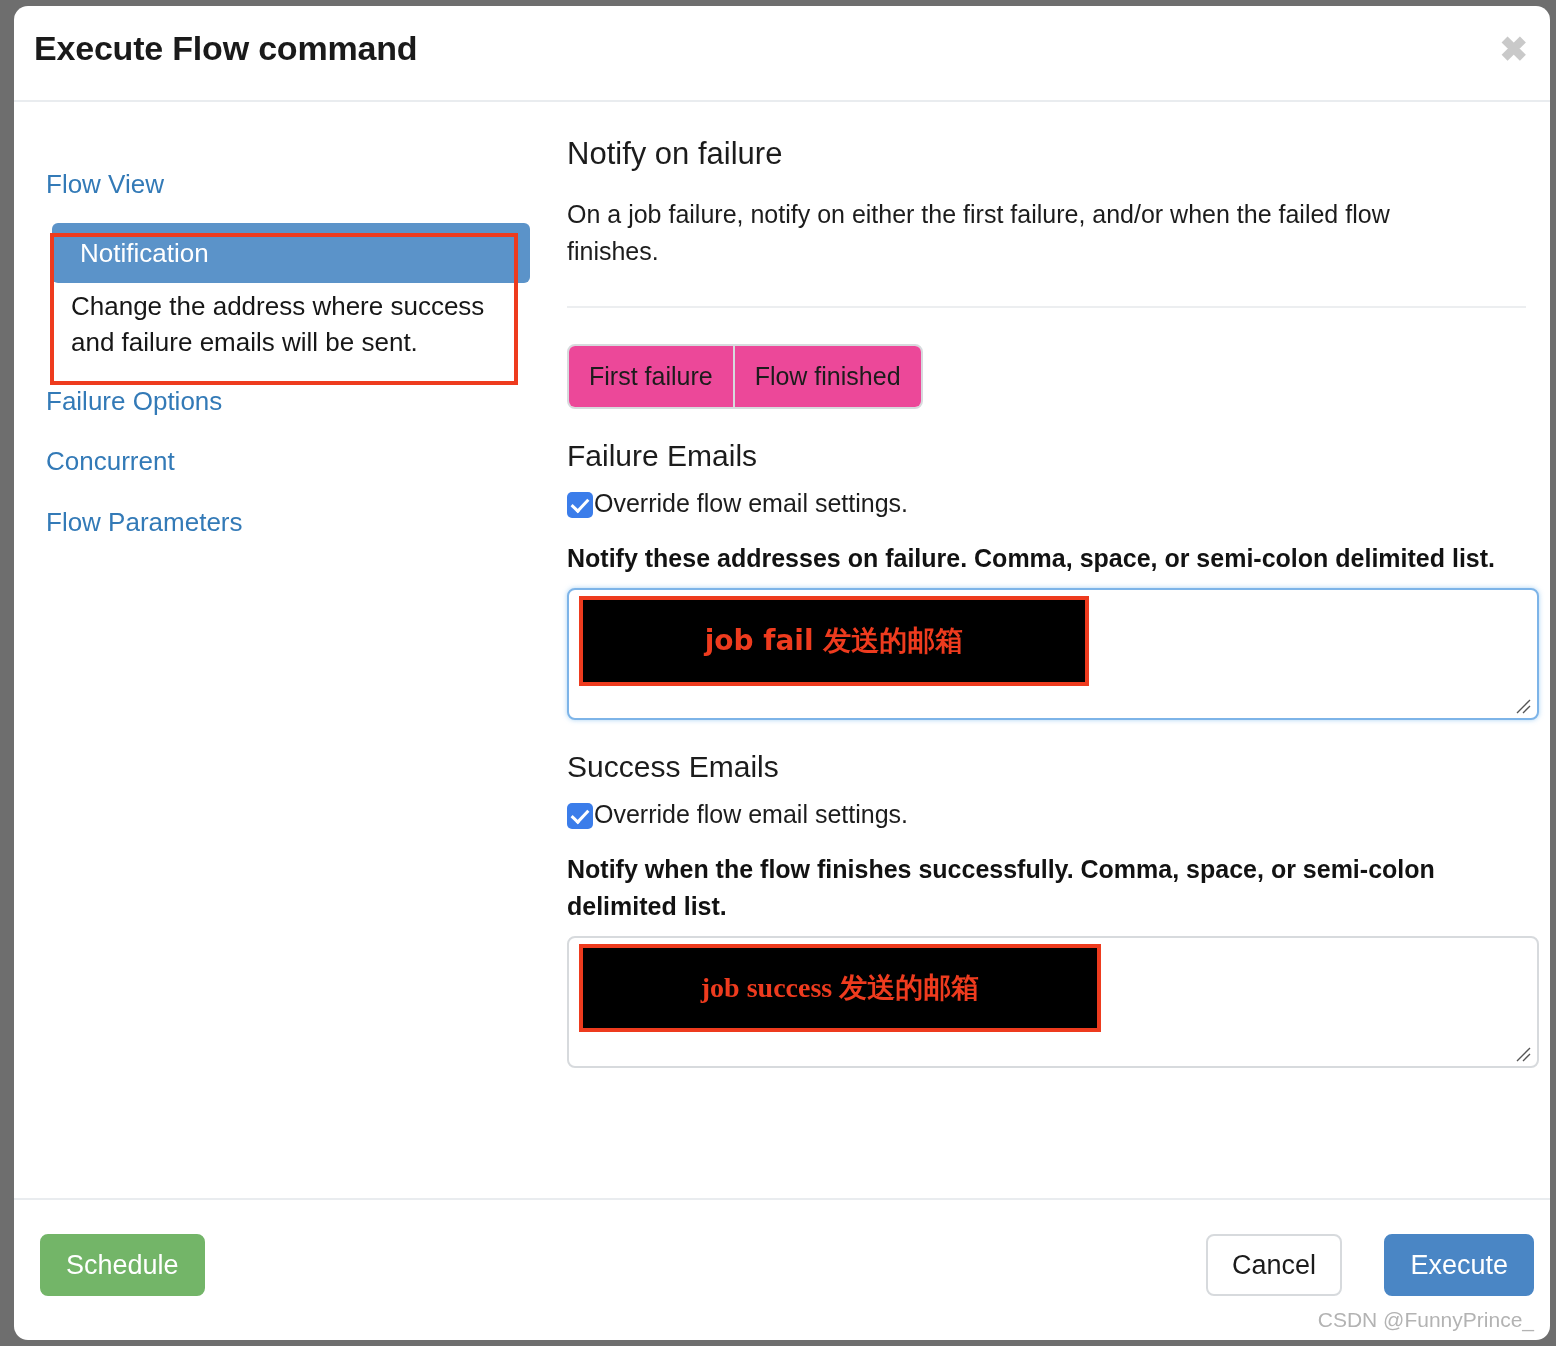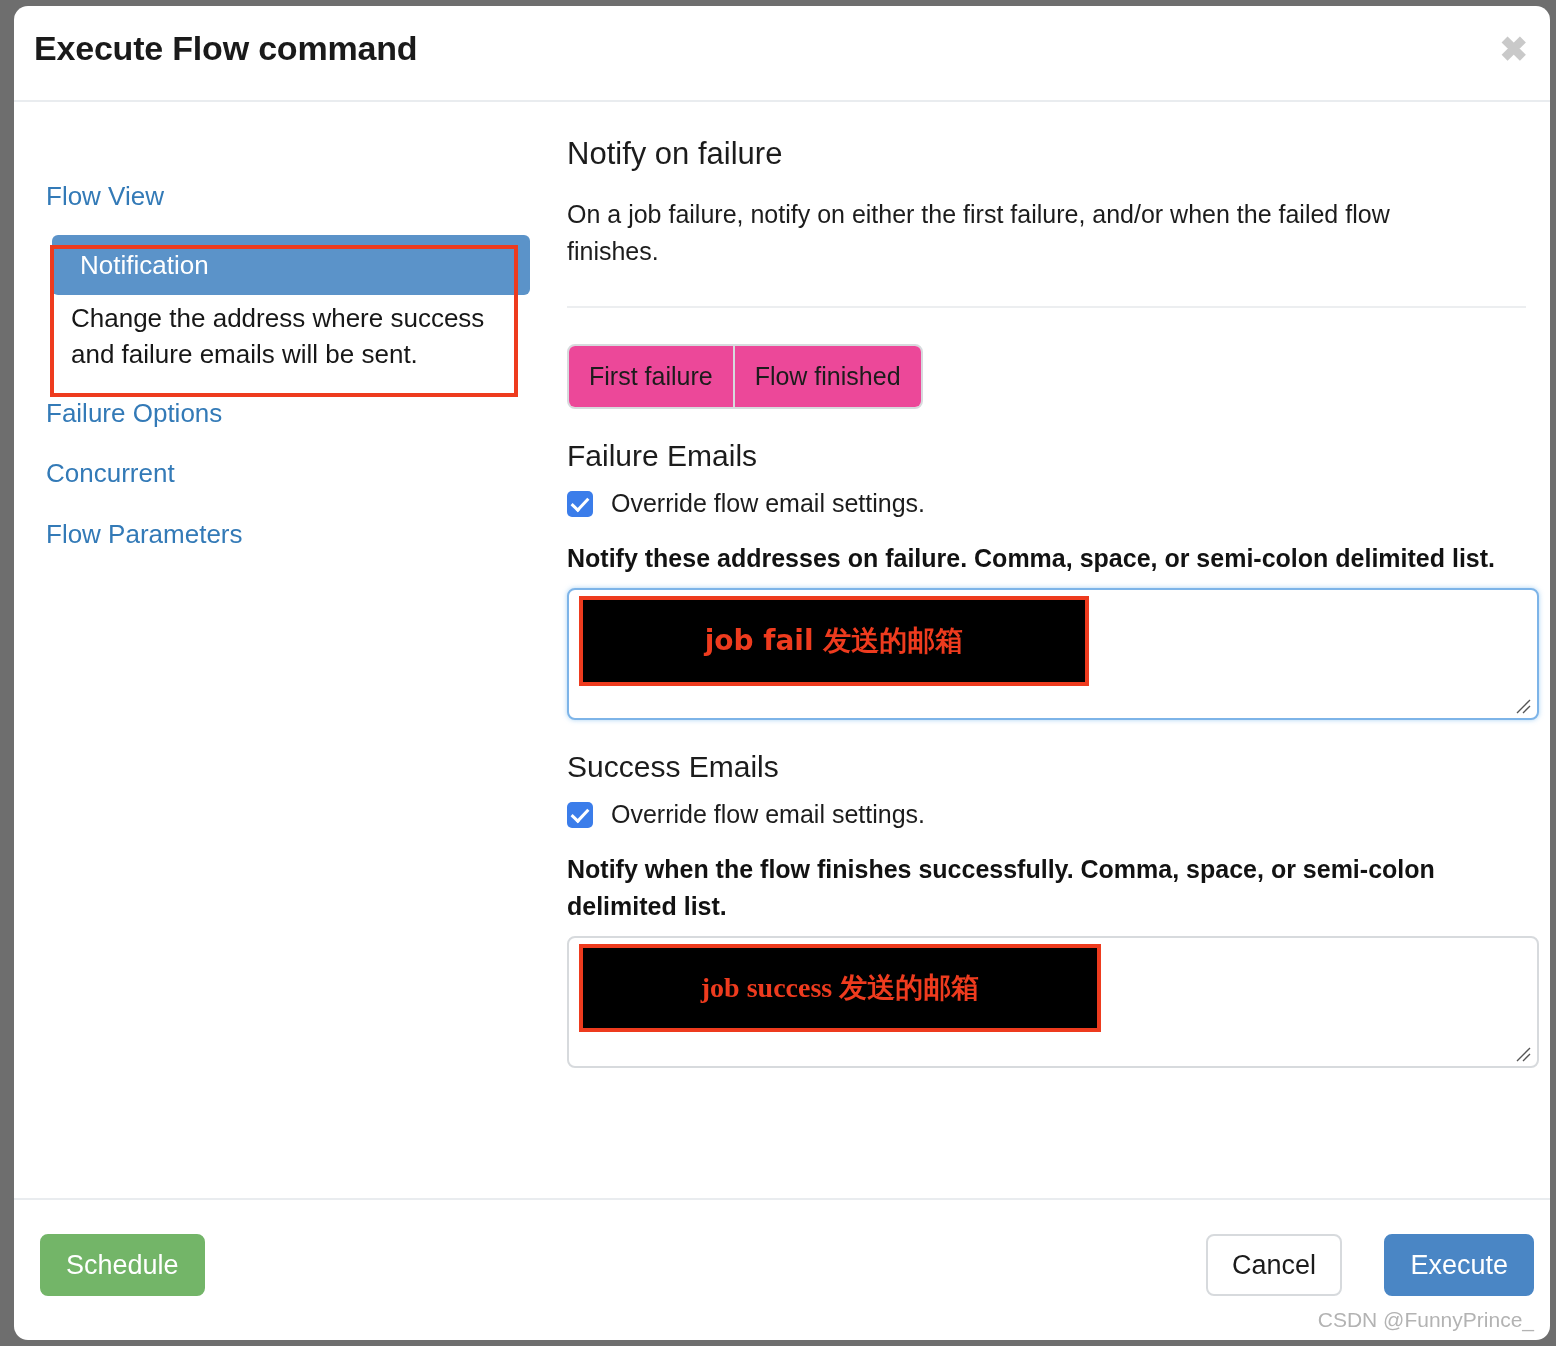--- a/index.html
+++ b/index.html
@@ -55,21 +55,21 @@
   
   .modal-body {
     position: relative;
     height: 1096px;
   }
 
   
   .sidebar {
     position: absolute;
     left: 0;
-    top: 16px;
+    top: 4px;
     width: 540px;
     padding-top: 48px;
   }
   .side-item {
     display: block;
     padding: 14px 32px;
     font-size: 26px;
     color: #337ab7;
     cursor: pointer;
     text-decoration: none;
@@ -153,22 +153,22 @@
 
   .h-emails {
     font-size: 30px;
     font-weight: normal;
     color: #1c1c1c;
     margin: 8px 0 16px 0;
   }
 
   .check-row {
     display: flex;
-    align-items: center;
-    gap: 18px;
+    align-items: flex-end;
+    gap: 1px;
     margin-bottom: 22px;
   }
   .cbox {
     width: 26px;
     height: 26px;
     border-radius: 5px;
     background: #3b7dea;
     position: relative;
     flex: 0 0 auto;
     cursor: pointer;

